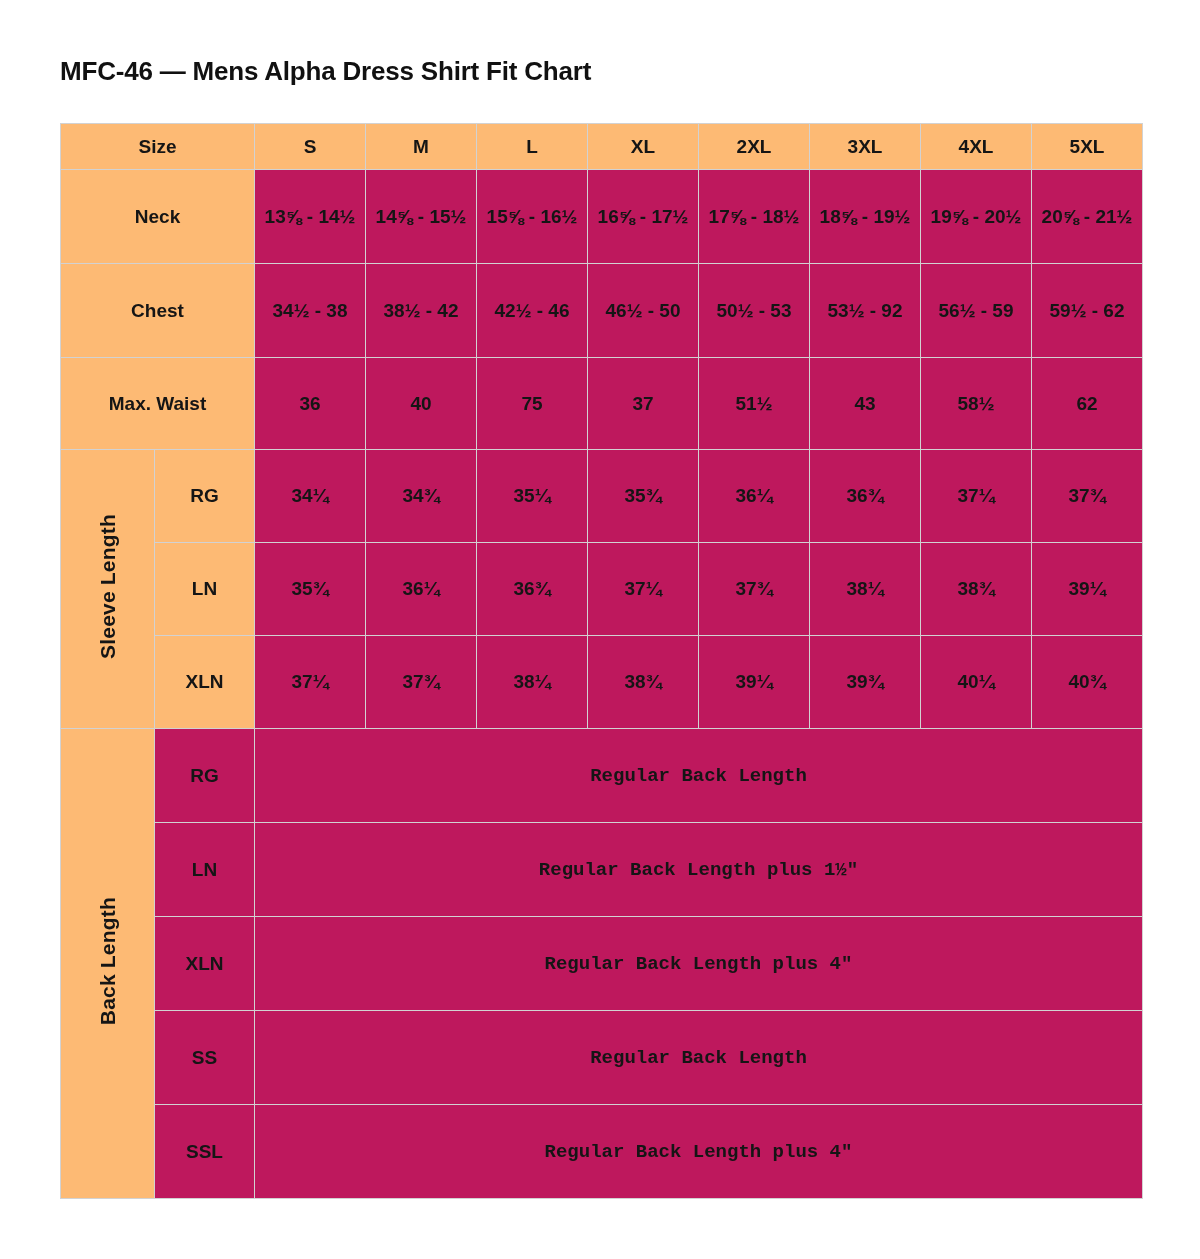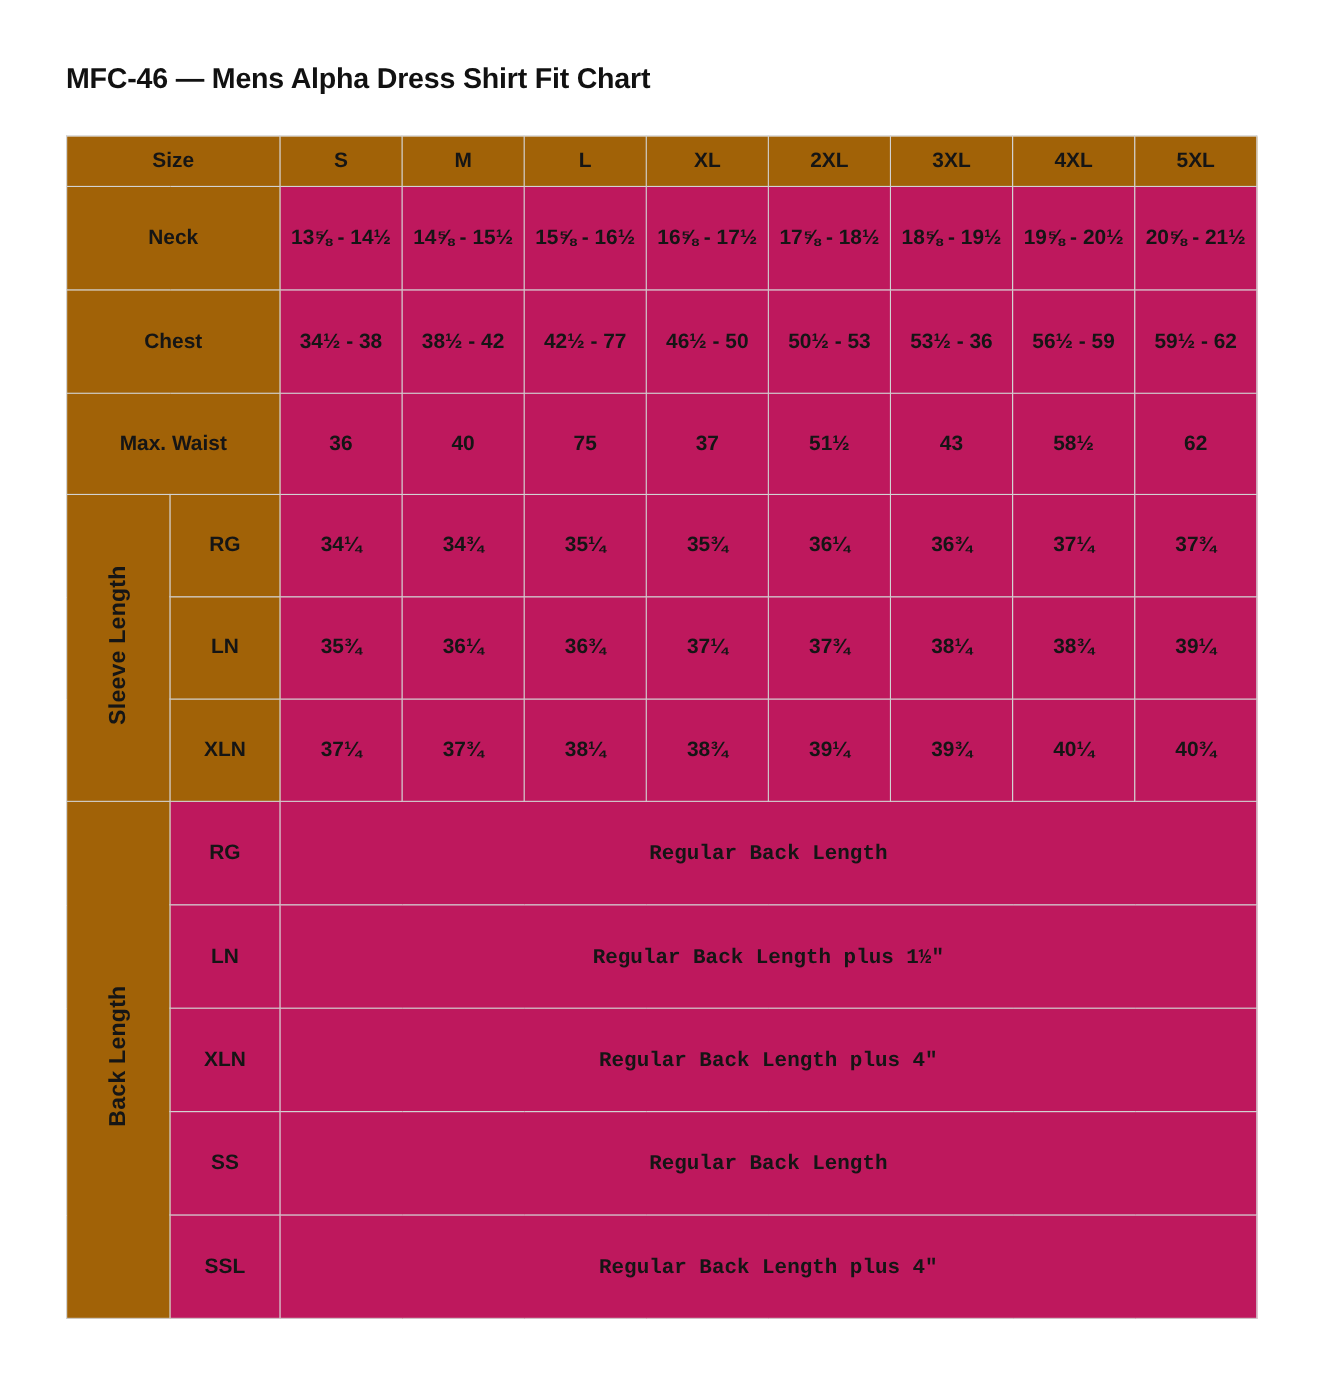--- a/index.html
+++ b/index.html
@@ -42,21 +42,21 @@
   table.fit-chart td, table.fit-chart th {
     border: 1px solid #d2d2d2;
     text-align: center;
     vertical-align: middle;
     font-size: 19px;
     font-weight: bold;
     color: #151515;
     padding: 0;
   }
   .shade {
-    background: #a16207;
+    background: #fdba74;
   }
   .white {
     background: #be185d;
   }
   
   col.c-rowlabel { width: 94px; }
   col.c-sub      { width: 100px; }
   col.c-size     { width: 111px; }
 
   .hdr-size {
@@ -145,24 +145,24 @@
         <td class="white val val-sm">17⅝ - 18½</td>
         <td class="white val val-sm">18⅝ - 19½</td>
         <td class="white val val-sm">19⅝ - 20½</td>
         <td class="white val val-sm">20⅝ - 21½</td>
       </tr>
 
       <tr class="r-chest">
         <td class="shade rowlabel" colspan="2">Chest</td>
         <td class="white val">34½ - 38</td>
         <td class="white val">38½ - 42</td>
-        <td class="white val">42½ - 77</td>
+        <td class="white val">42½ - 46</td>
         <td class="white val">46½ - 50</td>
         <td class="white val">50½ - 53</td>
-        <td class="white val">53½ - 36</td>
+        <td class="white val">53½ - 92</td>
         <td class="white val">56½ - 59</td>
         <td class="white val">59½ - 62</td>
       </tr>
 
       <tr class="r-waist">
         <td class="shade rowlabel" colspan="2">Max. Waist</td>
         <td class="white val">36</td>
         <td class="white val">40</td>
         <td class="white val">75</td>
         <td class="white val">37</td>

